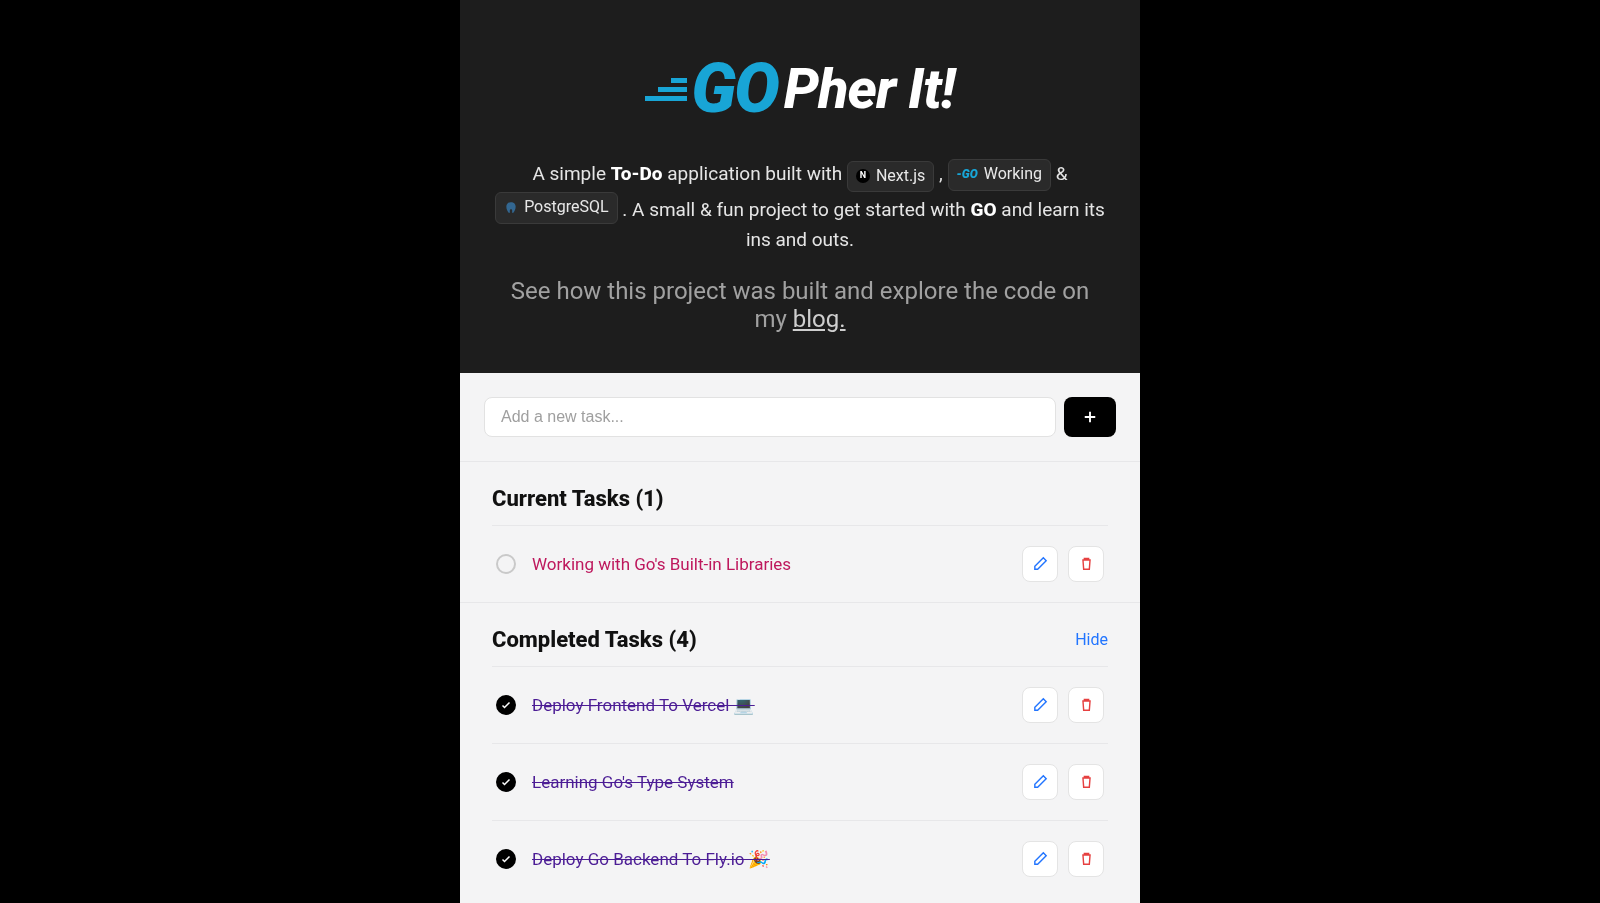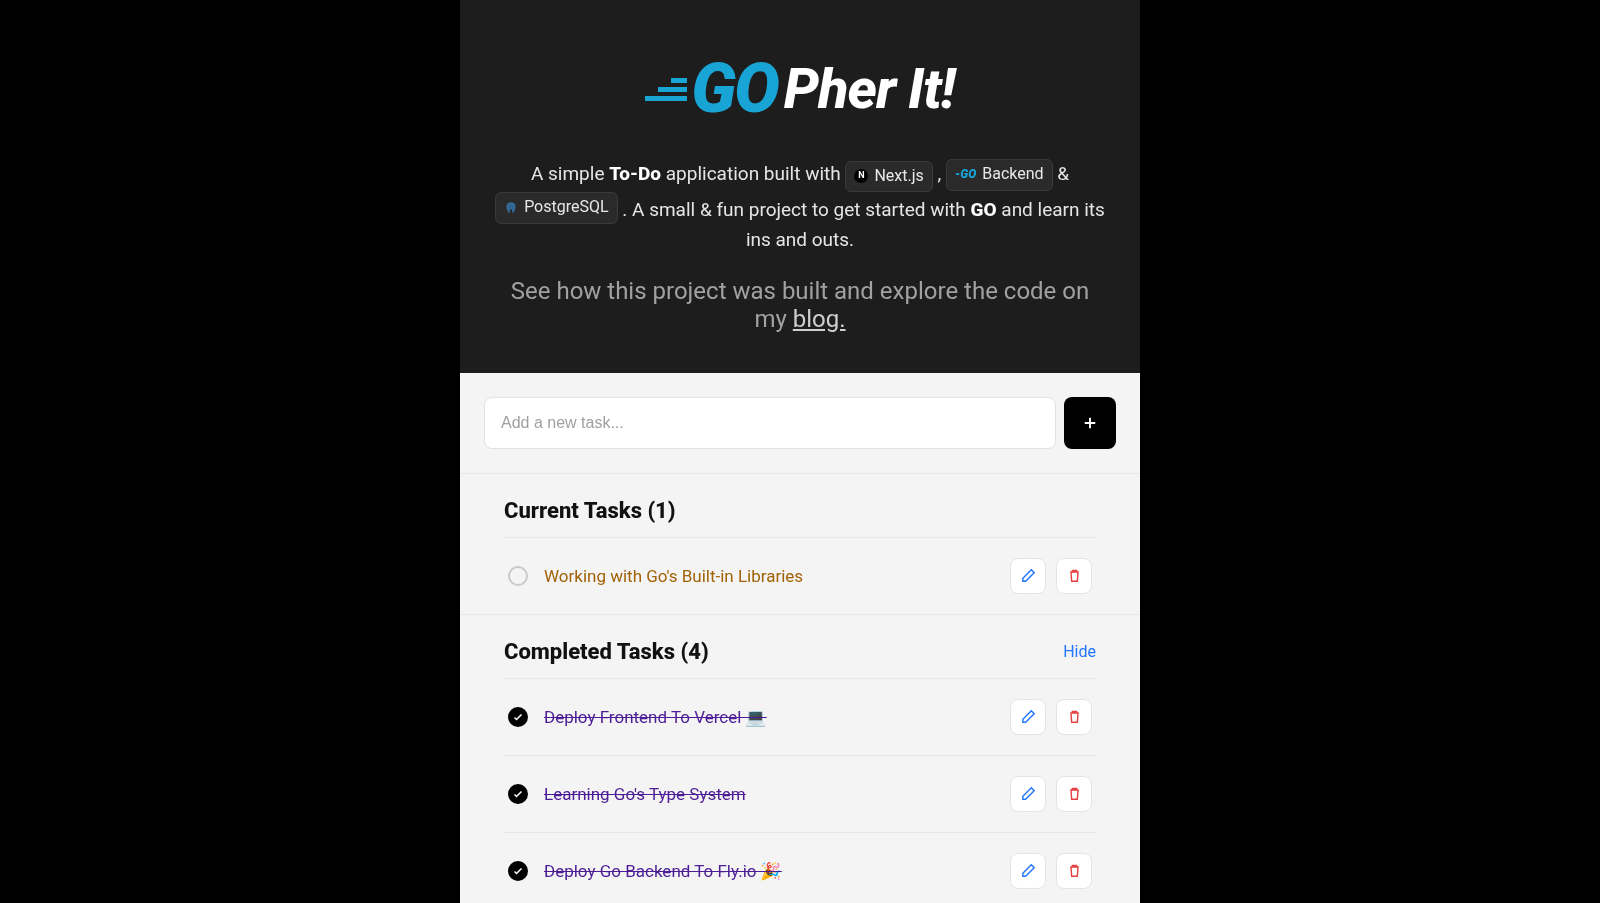--- a/index.html
+++ b/index.html
@@ -88,21 +88,21 @@
       font-size: 24px;
     }
     .blog-link { color: #cfcfcf; text-decoration: underline; }
     .add-bar {
       padding: 24px 24px 24px;
       display: flex;
       gap: 8px;
     }
     .add-input {
       flex: 1;
-      height: 52px;
+      height: 40px;
       border: 1px solid #e2e2e2;
       border-radius: 8px;
       padding: 0 16px;
       font-size: 16px;
       color: #333;
       background: #fff;
     }
     .add-input::placeholder { color: #9f9f9f; }
     .add-btn {
       width: 52px;
@@ -110,21 +110,21 @@
       color: #fff;
       border: none;
       border-radius: 8px;
       font-size: 22px;
       display: flex;
       align-items: center;
       justify-content: center;
       cursor: pointer;
     }
     .section {
-      padding: 0 44px;
+      padding: 0 32px;
       border-top: 1px solid #e7e7e9;
     }
     .sec-head {
       display: flex;
       justify-content: space-between;
       align-items: center;
       padding: 24px 0 14px;
     }
     .sec-title {
       color: #111;
@@ -151,21 +151,21 @@
       border: 2px solid #c9c9c9;
       flex-shrink: 0;
       display: flex;
       align-items: center;
       justify-content: center;
     }
     .check.done { background:#000; border-color:#000; }
     .check.done svg { width:12px; height:12px; }
     .task-title {
       flex: 1;
-      color: #a16207;
+      color: #be185d;
       font-size: 17px;
     }
     .task.completed .task-title {
       color: #4c1d95;
       text-decoration: line-through;
     }
     .actions { display: flex; gap: 10px; }
     .icon-btn {
       width: 36px; height: 36px;
       background: #fff;
@@ -199,21 +199,21 @@
     </div>
 
     <p class="intro">
       <span>A simple </span><strong>To-Do</strong><span> application built with </span>
       <span class="tag">
           <span class="tag-icon next">N</span>
           <span>Next.js</span>
         </span><span> , </span>
       <span class="tag">
           <span class="tag-icon go">-GO</span>
-          <span>Backend</span>
+          <span>Working</span>
         </span><span> &amp; </span>
       <span class="tag">
           <span class="tag-icon pg">
             <svg viewBox="0 0 24 24" fill="currentColor">
               <path d="M12 2C6 2 4 6 4 10c0 4 2 8 4 10 1 1 2 1 2-1v-3c0-1 1-2 2-2s2 1 2 2v3c0 2 1 2 2 1 2-2 4-6 4-10 0-4-2-8-8-8z"></path>
             </svg>
           </span>
           <span>PostgreSQL</span>
         </span><span> . A small &amp; fun project to get started with </span><strong>GO</strong><span> and learn its ins and outs.</span>
     </p>

